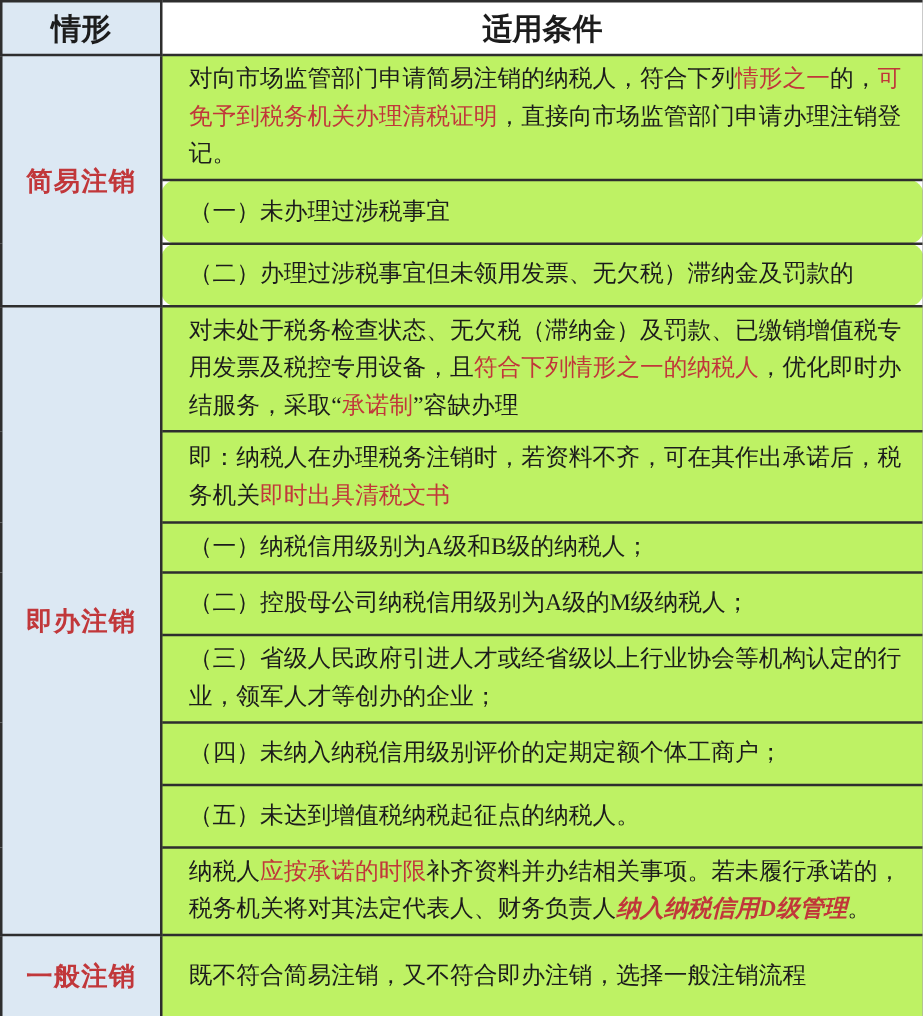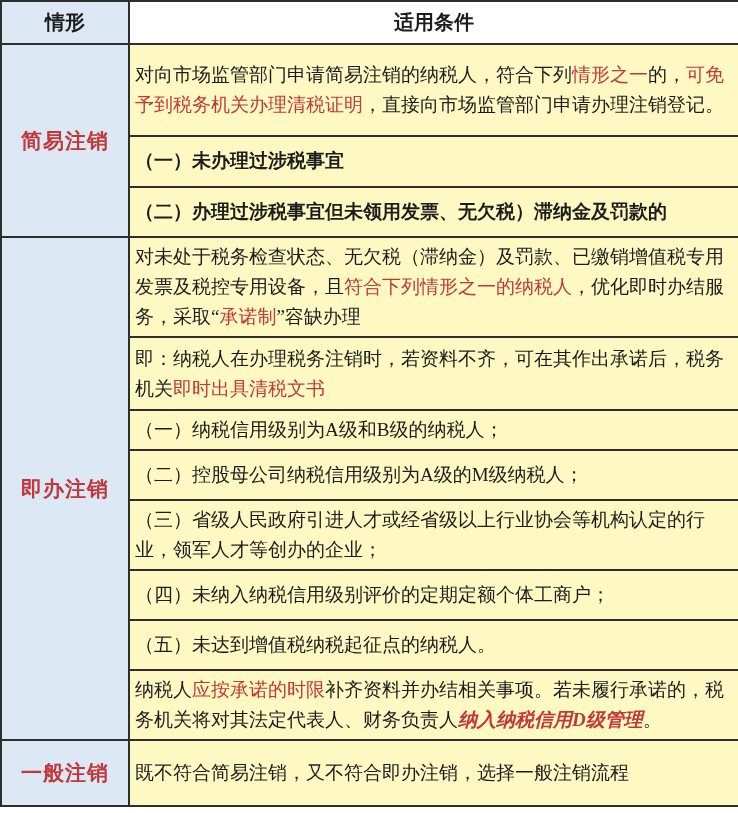--- a/index.html
+++ b/index.html
@@ -24,45 +24,45 @@
   table.dereg-table th,
   table.dereg-table td {
     border: 2px solid #2e2e2e;
     box-sizing: border-box;
   }
   col.c-situation { width: 128px; }
   col.c-condition { width: 610px; }
 
   th.hdr {
     height: 43px;
-    font-size: 20px;
+    font-size: 24px;
     font-weight: bold;
     vertical-align: middle;
     background: #ffffff;
   }
   th.hdr.situation-hdr { background: #dce8f3; }
 
   td.label-cell {
     background: #dce8f3;
     color: #c1373a;
     font-weight: bold;
     font-size: 21px;
     text-align: center;
     vertical-align: middle;
     letter-spacing: 1px;
   }
   td.cond {
-    padding: 4px 10px 4px 5px;
+    padding: 4px 10px 4px 21px;
     font-size: 19px;
     line-height: 1.58;
     vertical-align: middle;
-    background: #fef9c3;
+    background: #bef264;
     margin-left: 48px;
   }
-  tr.bold-row td.cond { font-weight: bold; }
+  tr.bold-row td.cond { font-weight: normal; border-radius: 12px; }
 
   td.cond span.red { color: #c1373a; }
   td.cond span.red-bold { color: #c1373a; font-weight: bold; font-style: italic; }
 </style>
 </head>
 <body>
 
 <div class="page">
   <table class="dereg-table">
     <colgroup>

